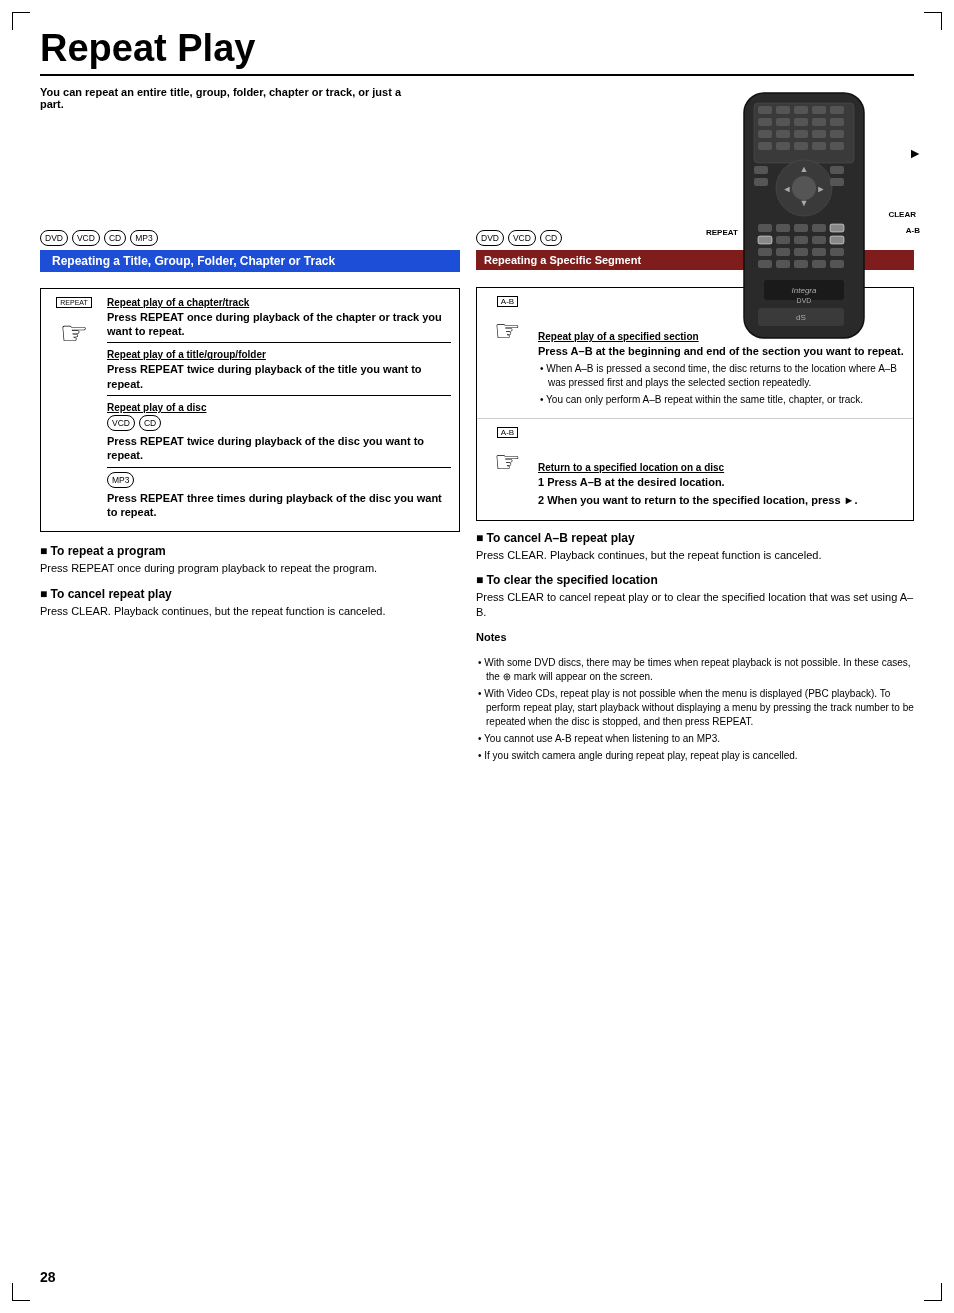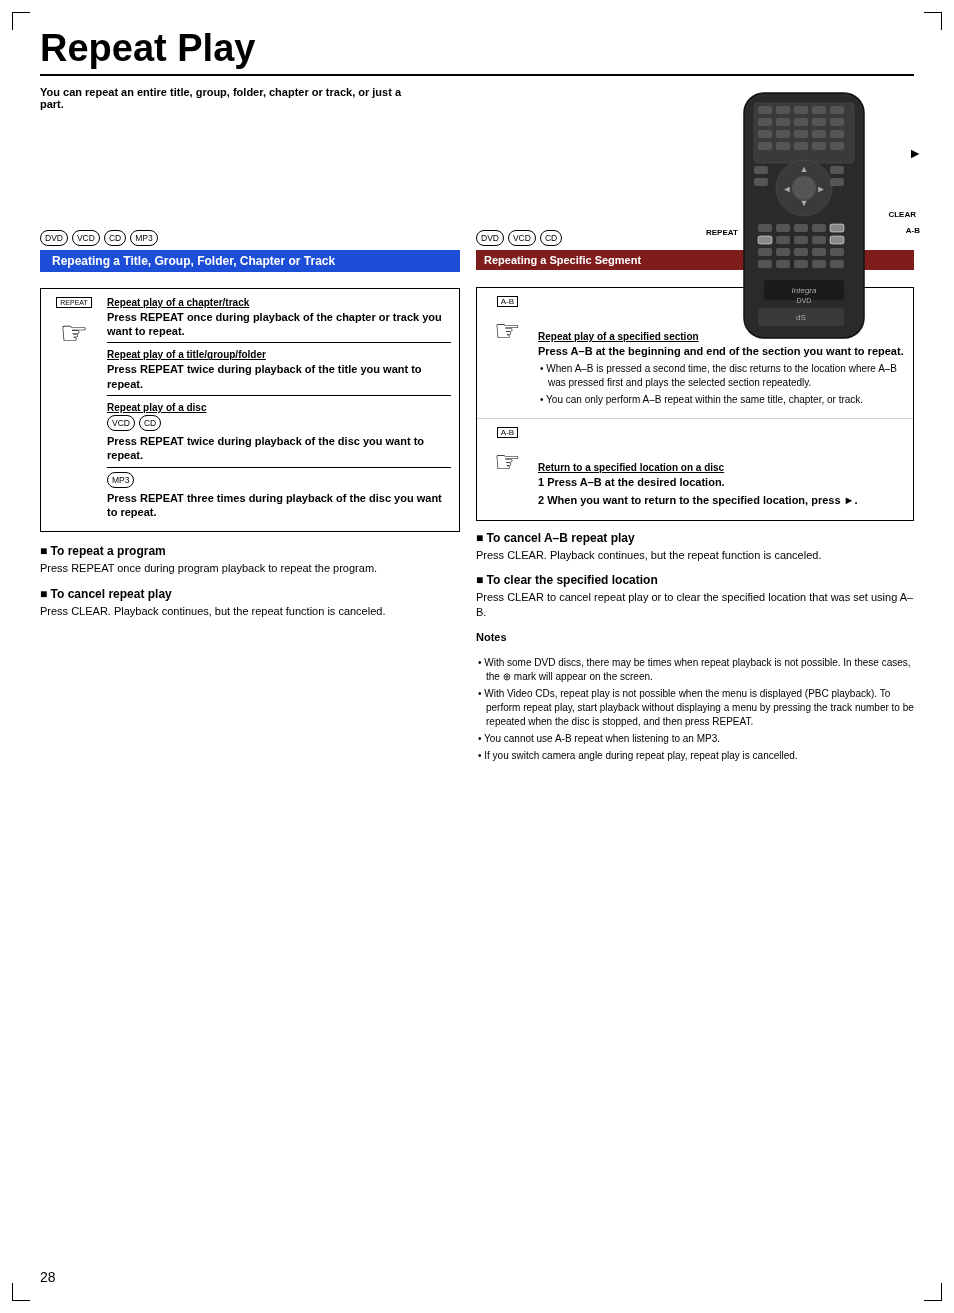--- a/index.html
+++ b/index.html
@@ -27,21 +27,21 @@
       right: 40px;
       bottom: 28px;
     }
 
     
     .page-number {
       position: absolute;
       bottom: 0;
       left: 0;
       font-size: 14px;
-      font-weight: normal;
+      font-weight: bold;
     }
 
     
     .main-title {
       font-size: 38px;
       font-weight: bold;
       line-height: 1.1;
       margin-bottom: 4px;
     }
 

